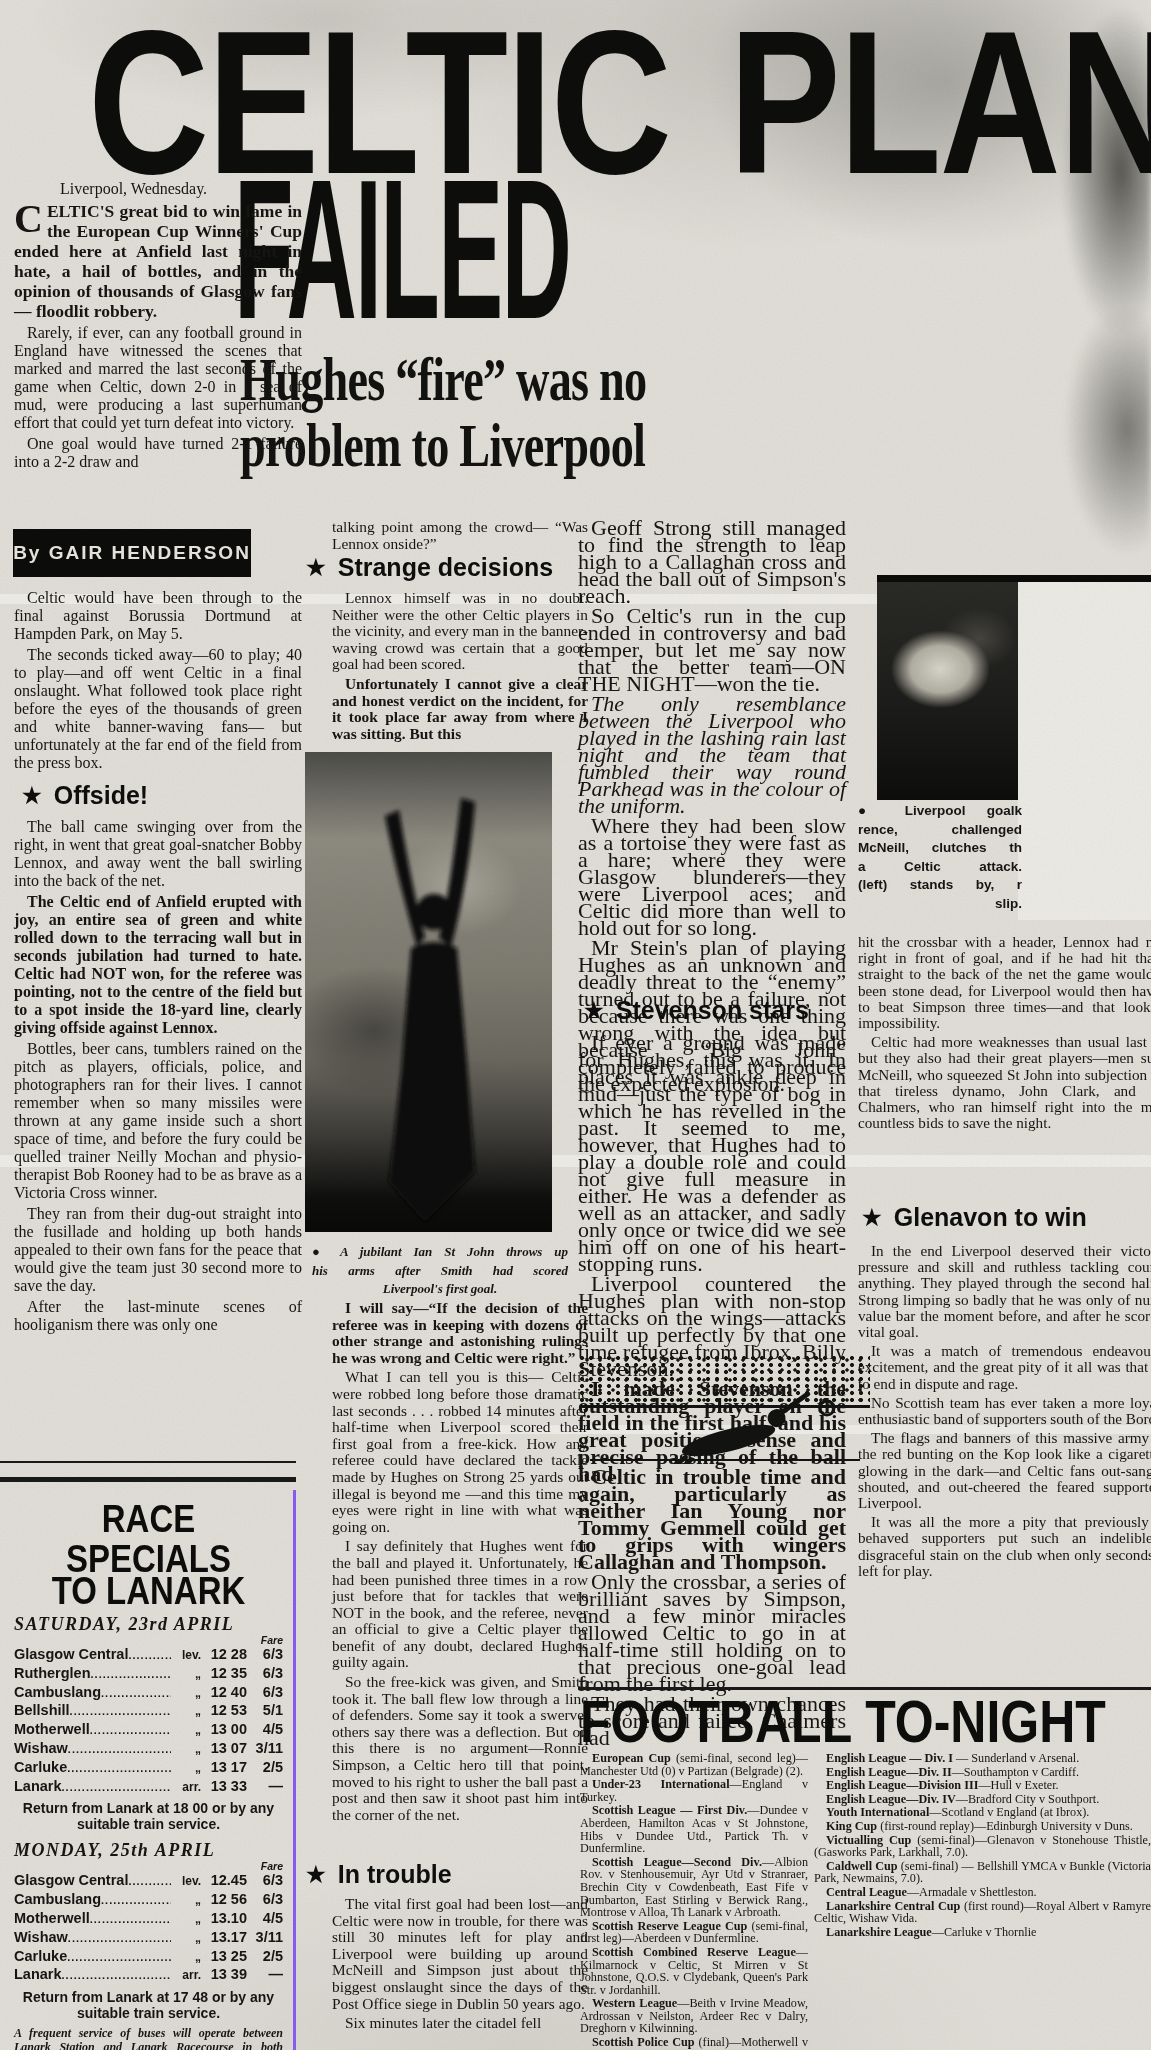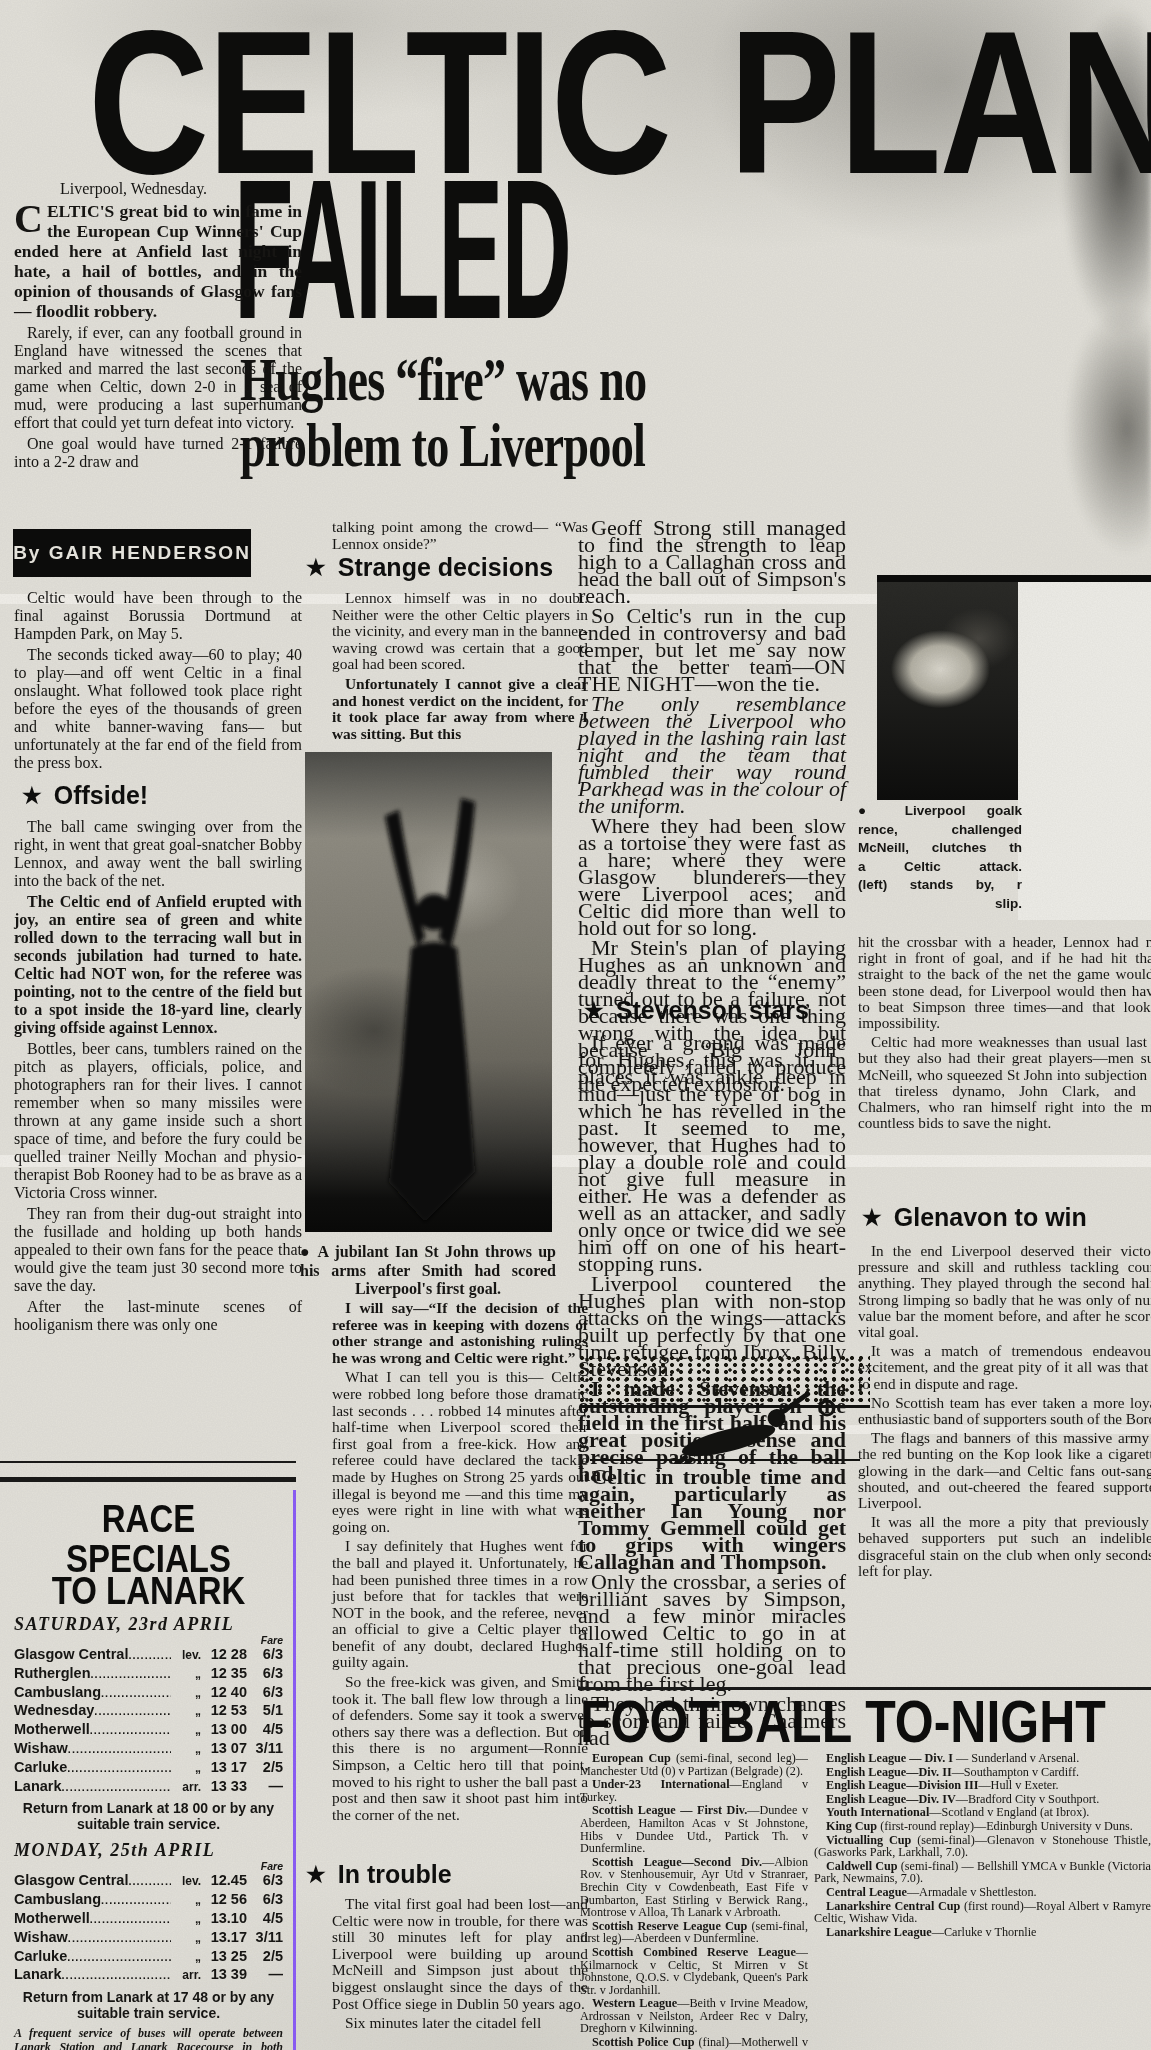--- a/index.html
+++ b/index.html
@@ -50,22 +50,22 @@
        radial-gradient(ellipse 120px 90px at 28% 58%, rgba(40,40,37,.55), transparent 72%),
        linear-gradient(180deg,#4c4c48 0%,#8e8b81 18%,#7f7c72 45%,#6b685f 64%,#3c3b37 80%,#0e0e0d 93%,#090908 100%); }
   .photo-gk { left:877px; top:582px; width:141px; height:218px;
      background:
        radial-gradient(ellipse 66px 52px at 45% 40%, #d9d6cc 0%, #b2afa3 45%, transparent 75%),
        radial-gradient(ellipse 54px 44px at 72% 26%, rgba(80,78,72,.8), transparent 70%),
        linear-gradient(180deg,#2a2a27 0%, #1c1c1a 55%, #0d0d0c 100%); }
   .gk-topline { left:877px; top:575px; width:274px; height:7px; background:#0b0b0a; }
   .white-strip { left:1018px; top:575px; width:133px; height:345px; background:#edece7; }
   .cap { font-family:"Liberation Sans",sans-serif; font-weight:bold; }
-  .cap-mid { left:300px; top:1243px; width:256px; font-family:"Liberation Serif",serif;
-        font-weight:bold; font-size:16px; line-height:18.5px; }
+  .cap-mid { left:312px; top:1243px; width:256px; font-family:"Liberation Serif",serif;
+        font-style:italic; font-weight:bold; font-size:13px; line-height:18.5px; }
   .cap-mid div { text-align:justify; text-align-last:justify; }
   .cap-gk { left:858px; top:802px; width:164px; font-size:13.5px; line-height:18.5px; }
   .cap-gk div { text-align:justify; text-align-last:justify; }
   .tc { text-align:right; text-align-last:center !important; }
   .tr { text-align:right !important; text-align-last:right !important; }
   .cartoon { left:580px; top:1356px; width:290px; height:108px; }
   .cartoon .crowd { position:absolute; top:0; left:0; right:0; height:52px; border-bottom:3px solid #121210;
      background-image:
        radial-gradient(circle at 2px 2px,#17160f 1.7px,transparent 2.3px),
        radial-gradient(circle at 7px 4px,#17160f 1.4px,transparent 2px);
@@ -181,21 +181,21 @@
 
         <div class="race-row">
           <span class="s">Cambuslang</span>
           <span class="dots"></span>
           <span class="m">„</span>
           <span class="t">12 40</span>
           <span class="f">6/3</span>
         </div>
 
         <div class="race-row">
-          <span class="s">Wednesday</span>
+          <span class="s">Bellshill</span>
           <span class="dots"></span>
           <span class="m">„</span>
           <span class="t">12 53</span>
           <span class="f">5/1</span>
         </div>
 
         <div class="race-row">
           <span class="s">Motherwell</span>
           <span class="dots"></span>
           <span class="m">„</span>

